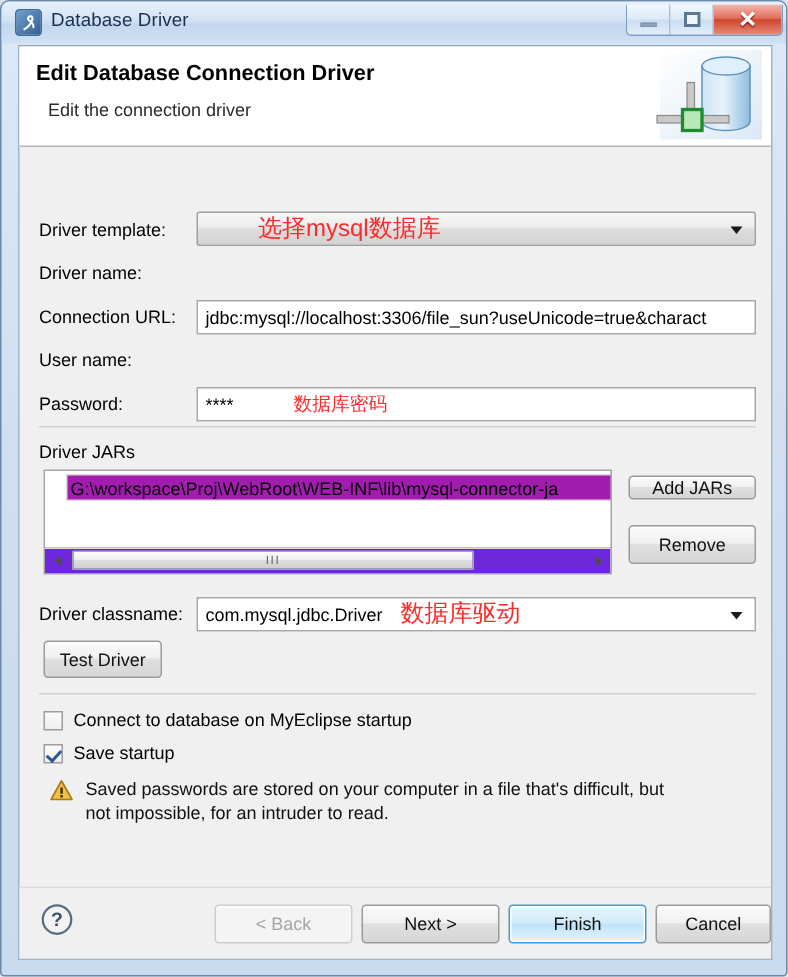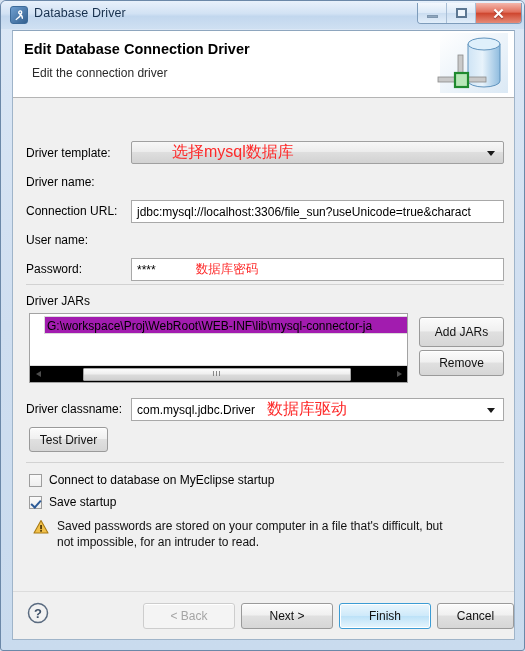--- a/index.html
+++ b/index.html
@@ -225,25 +225,23 @@
     border: 1px solid #dadada;
     white-space: nowrap;
     overflow: hidden;
     margin-left: 12px;
   }
   .hscroll {
     position: absolute;
     left: 0; bottom: 0;
     width: 100%;
     height: 17px;
-    background: #000000;
+    background: #6d28d9;
     border-top: 1px solid #dcdcdc;
     display: flex;
-    align-items: center;
-    gap: 35px;
   }
   .hs-arrow {
     width: 16px; height: 15px;
     display: flex; align-items: center; justify-content: center;
     flex: 0 0 auto;
   }
   .hs-arrow .tri-l {
     width:0;height:0;
     border-top:3.5px solid transparent;
     border-bottom:3.5px solid transparent;
@@ -445,21 +443,21 @@
           <div class="hs-thumb">
             <span class="hs-grip">III</span>
           </div>
         </div>
         <div class="hs-arrow">
             <span class="tri-r"></span>
           </div>
       </div>
     </div>
 
-    <div class="btn" style="left:406px; top:286px; width:85px; height:30px;">Add JARs</div>
+    <div class="btn" style="left:406px; top:286px; width:85px; height:16px;">Add JARs</div>
     <div class="btn" style="left:406px; top:319px; width:85px; height:26px;">Remove</div>
 
     <div class="form-label" style="left:13px; top:371px;">Driver classname:</div>
     <div class="combo plain" style="left:118px; top:367px; width:373px;">
       <span class="val">com.mysql.jdbc.Driver</span>
       <span class="note" style="margin-left:12px;">数据库驱动</span>
       <span class="arrow-dn"></span>
     </div>
 
     <div class="btn" style="left:16px; top:396px; width:79px; height:25px;">Test Driver</div>

